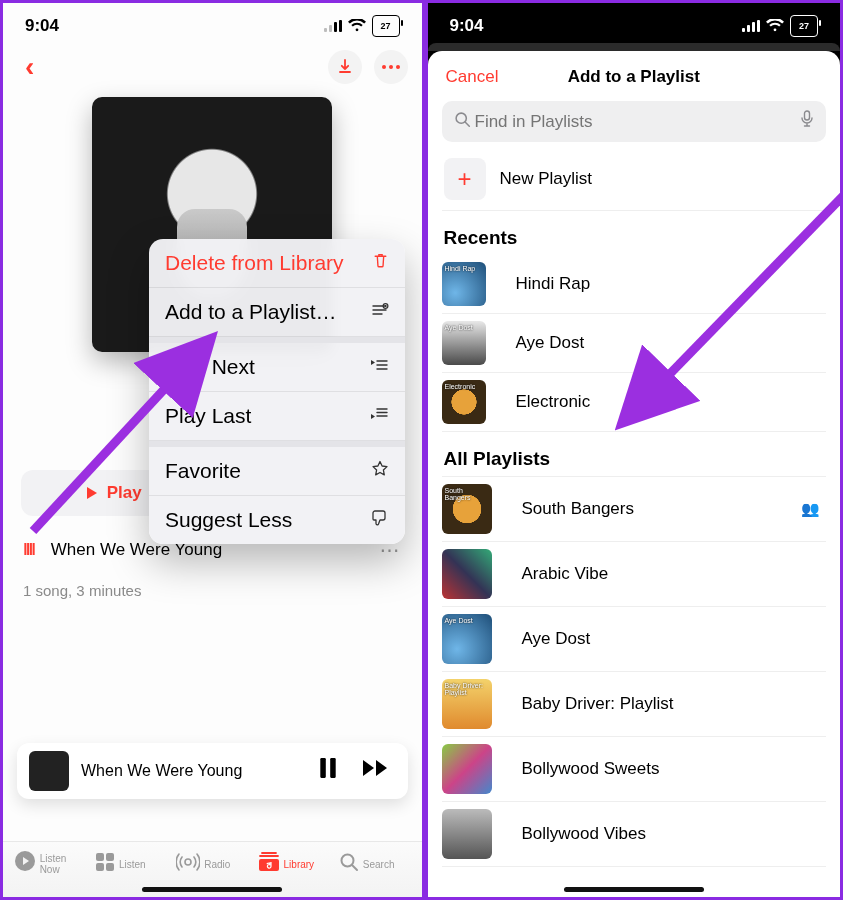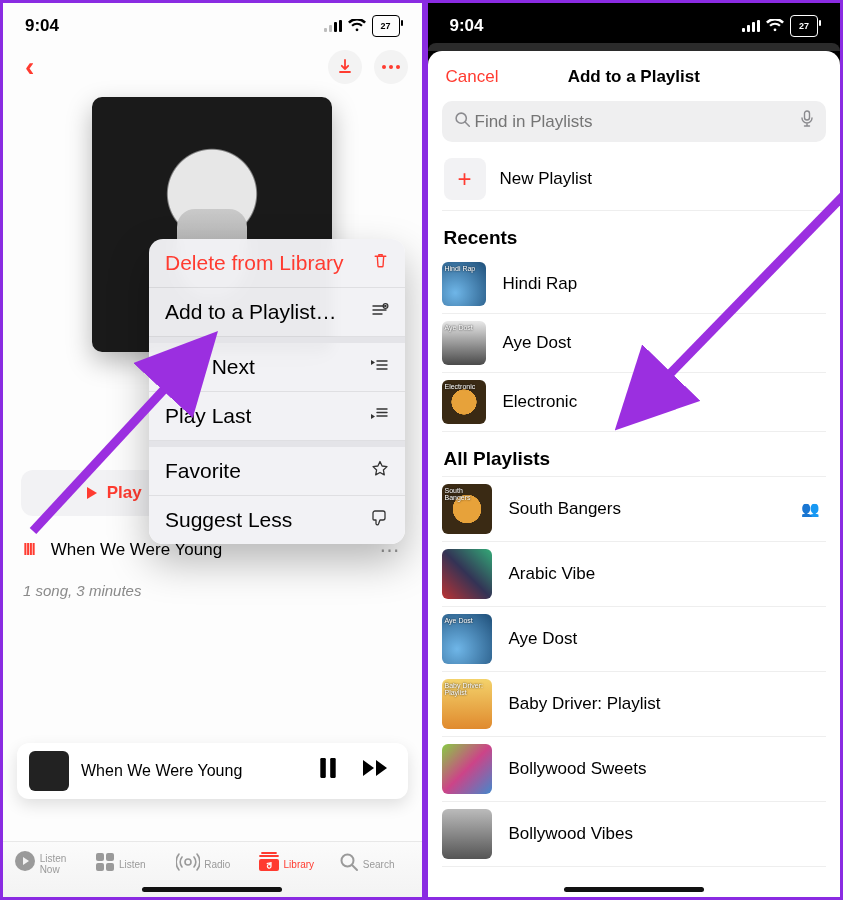--- a/index.html
+++ b/index.html
@@ -90,21 +90,21 @@
     color:#ff3b30; font-weight:600; font-size:17px;
   }
   .play-pill.hidden-shuffle { opacity:0; } 
 
   .track-row {
     display:flex; align-items:center; justify-content:space-between;
     padding: 22px 20px 8px; font-size:17px;
   }
   .track-ico { color:#ff3b30; letter-spacing:-2px; margin-right:12px; font-weight:700;}
   .track-more { color:#999; font-size:20px; letter-spacing:2px;}
-  .meta { padding: 12px 20px; color:#8a8a8a; font-size:15px;font-style:italic; }
+  .meta { padding: 12px 20px; color:#8a8a8a; font-size:15px; }
 
   .now-playing {
     position:absolute; left:14px; right:14px; bottom:98px;
     background:#fff; border-radius:12px; box-shadow:0 6px 16px rgba(0,0,0,.12);
     display:flex; align-items:center; padding:8px 12px; gap:12px;
   }
   .np-thumb { width:40px; height:40px; border-radius:6px; background:#222;}
   .np-title { flex:1; font-size:16px; }
   .np-ctrl { font-size:22px; padding:0 6px; }
 
@@ -147,21 +147,21 @@
     display:flex; align-items:center; gap:14px; padding:16px 2px 10px;
     border-bottom: 1px solid #eee;
   }
   .new-plus {
     width:42px; height:42px; border-radius:8px; background:#f2f2f4;
     display:flex; align-items:center; justify-content:center; color:#ff3b30; font-size:24px; font-weight:300;
   }
   .section-title { font-weight:700; font-size:19px; padding: 16px 2px 6px; }
   .pl-list { list-style:none; }
   .pl-item {
-    display:flex; align-items:center; gap:17px;
+    display:flex; align-items:center; gap:30px;
     padding:7px 0; border-bottom:1px solid #eee;justify-content:center;
   }
   .pl-item.small .pl-thumb { width:44px; height:44px; }
   .pl-thumb {
     width:50px; height:50px; border-radius:6px; flex-shrink:0;
     background: linear-gradient(135deg,#c8c8c8,#8a8a8a);
     display:flex; align-items:flex-start; padding:3px; font-size:7px; color:#fff; text-shadow:0 0 2px #000;
   }
   .pl-name { font-size:17px; flex:1; }
   .shared-ico { color:#c4c4c8; font-size:15px; padding-right:6px;}

